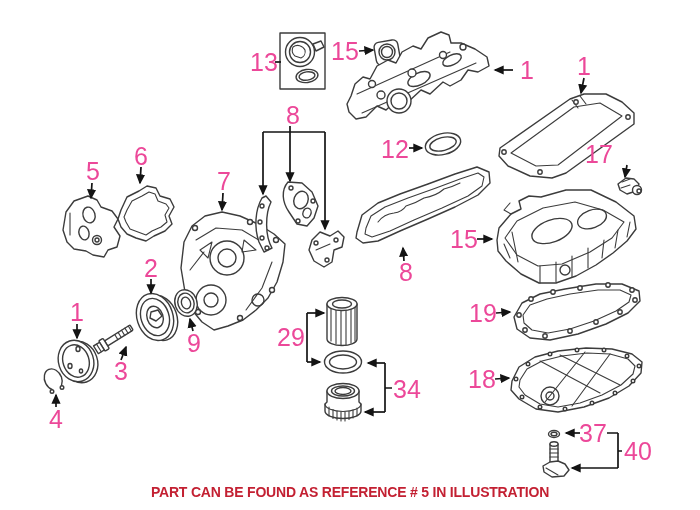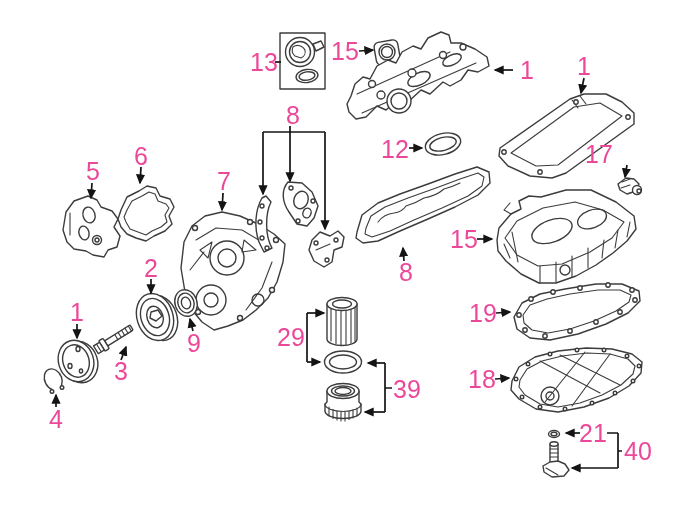--- a/index.html
+++ b/index.html
@@ -307,18 +307,19 @@
 <div class="callout" style="left:406px;top:272px">8</div>
 <div class="callout" style="left:395px;top:149px">12</div>
 <div class="callout" style="left:264px;top:62px">13</div>
 <div class="callout" style="left:345px;top:51px">15</div>
 <div class="callout" style="left:464px;top:239px">15</div>
 <div class="callout" style="left:584px;top:66px">1</div>
 <div class="callout" style="left:599px;top:154px">17</div>
 <div class="callout" style="left:482px;top:379px">18</div>
 <div class="callout" style="left:483px;top:313px">19</div>
 <div class="callout" style="left:638px;top:451px">40</div>
-<div class="callout" style="left:593px;top:433px">21</div>
+<div class="callout" style="left:593px;top:433px">37</div>
 <div class="callout" style="left:291px;top:337px">29</div>
-<div class="callout" style="left:407px;top:389px">39</div>
-
+<div class="callout" style="left:407px;top:389px">34</div>
+
+<div class="footer-note">PART CAN BE FOUND AS REFERENCE # 5 IN ILLUSTRATION</div>
 
 </div>
 
 </body></html>

